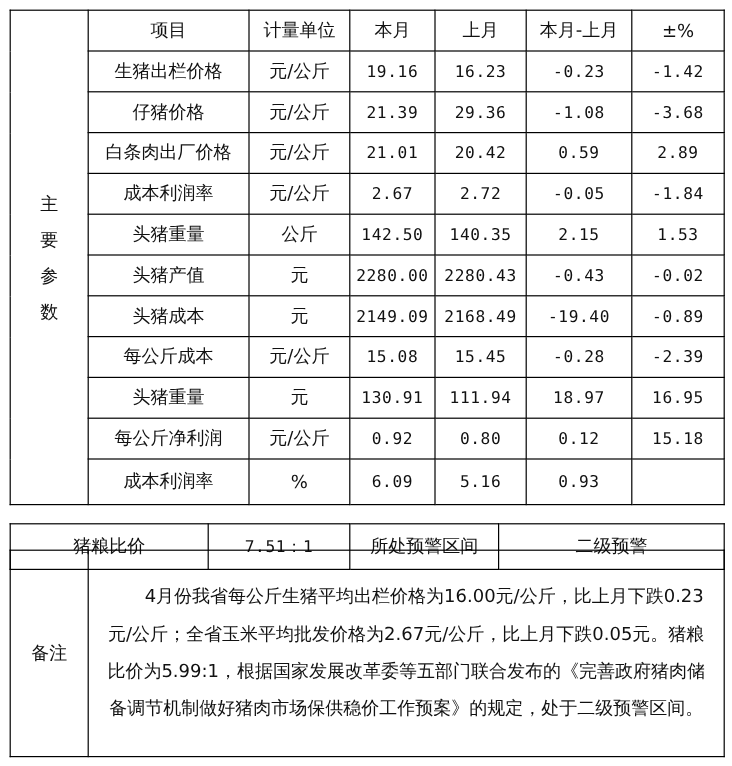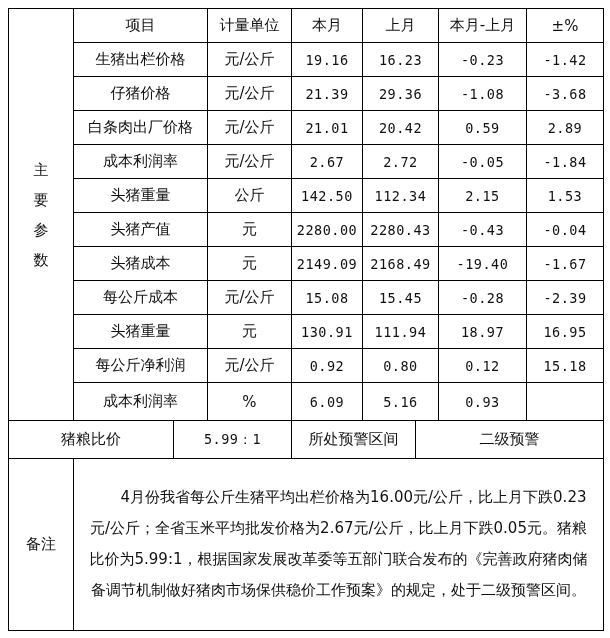--- a/index.html
+++ b/index.html
@@ -71,39 +71,39 @@
     <td>元/公斤</td>
     <td class="num">2.67</td>
     <td class="num">2.72</td>
     <td class="num">-0.05</td>
     <td class="num">-1.84</td>
   </tr>
   <tr style="height:34px">
     <td>头猪重量</td>
     <td>公斤</td>
     <td class="num">142.50</td>
-    <td class="num">112.34</td>
+    <td class="num">140.35</td>
     <td class="num">2.15</td>
     <td class="num">1.53</td>
   </tr>
   <tr style="height:34px">
     <td>头猪产值</td>
     <td>元</td>
     <td class="num">2280.00</td>
     <td class="num">2280.43</td>
     <td class="num">-0.43</td>
-    <td class="num">-0.04</td>
+    <td class="num">-0.02</td>
   </tr>
   <tr style="height:34px">
     <td>头猪成本</td>
     <td>元</td>
     <td class="num">2149.09</td>
     <td class="num">2168.49</td>
     <td class="num">-19.40</td>
-    <td class="num">-1.67</td>
+    <td class="num">-0.89</td>
   </tr>
   <tr style="height:34px">
     <td>每公斤成本</td>
     <td>元/公斤</td>
     <td class="num">15.08</td>
     <td class="num">15.45</td>
     <td class="num">-0.28</td>
     <td class="num">-2.39</td>
   </tr>
   <tr style="height:34px">
@@ -126,31 +126,31 @@
     <td>成本利润率</td>
     <td>%</td>
     <td class="num">6.09</td>
     <td class="num">5.16</td>
     <td class="num">0.93</td>
     <td class="num"></td>
   </tr>
 </tbody>
   </table>
 
-<table class="tbl" style="top:420px;">
+<table class="tbl" style="top:436px;">
   <colgroup>
     <col style="width:165px">
     <col style="width:118px">
     <col style="width:124px">
     <col style="width:188px">
   </colgroup>
   <tbody>
       <tr style="height:38px">
     <td>猪粮比价</td>
-    <td class="num">5.99：1</td>
+    <td class="num">7.51：1</td>
     <td>所处预警区间</td>
     <td>二级预警</td>
   </tr>
 </tbody>
   </table>
 
 <table class="tbl" style="top:458px;">
   <colgroup>
     <col style="width:65px">
     <col style="width:530px">

